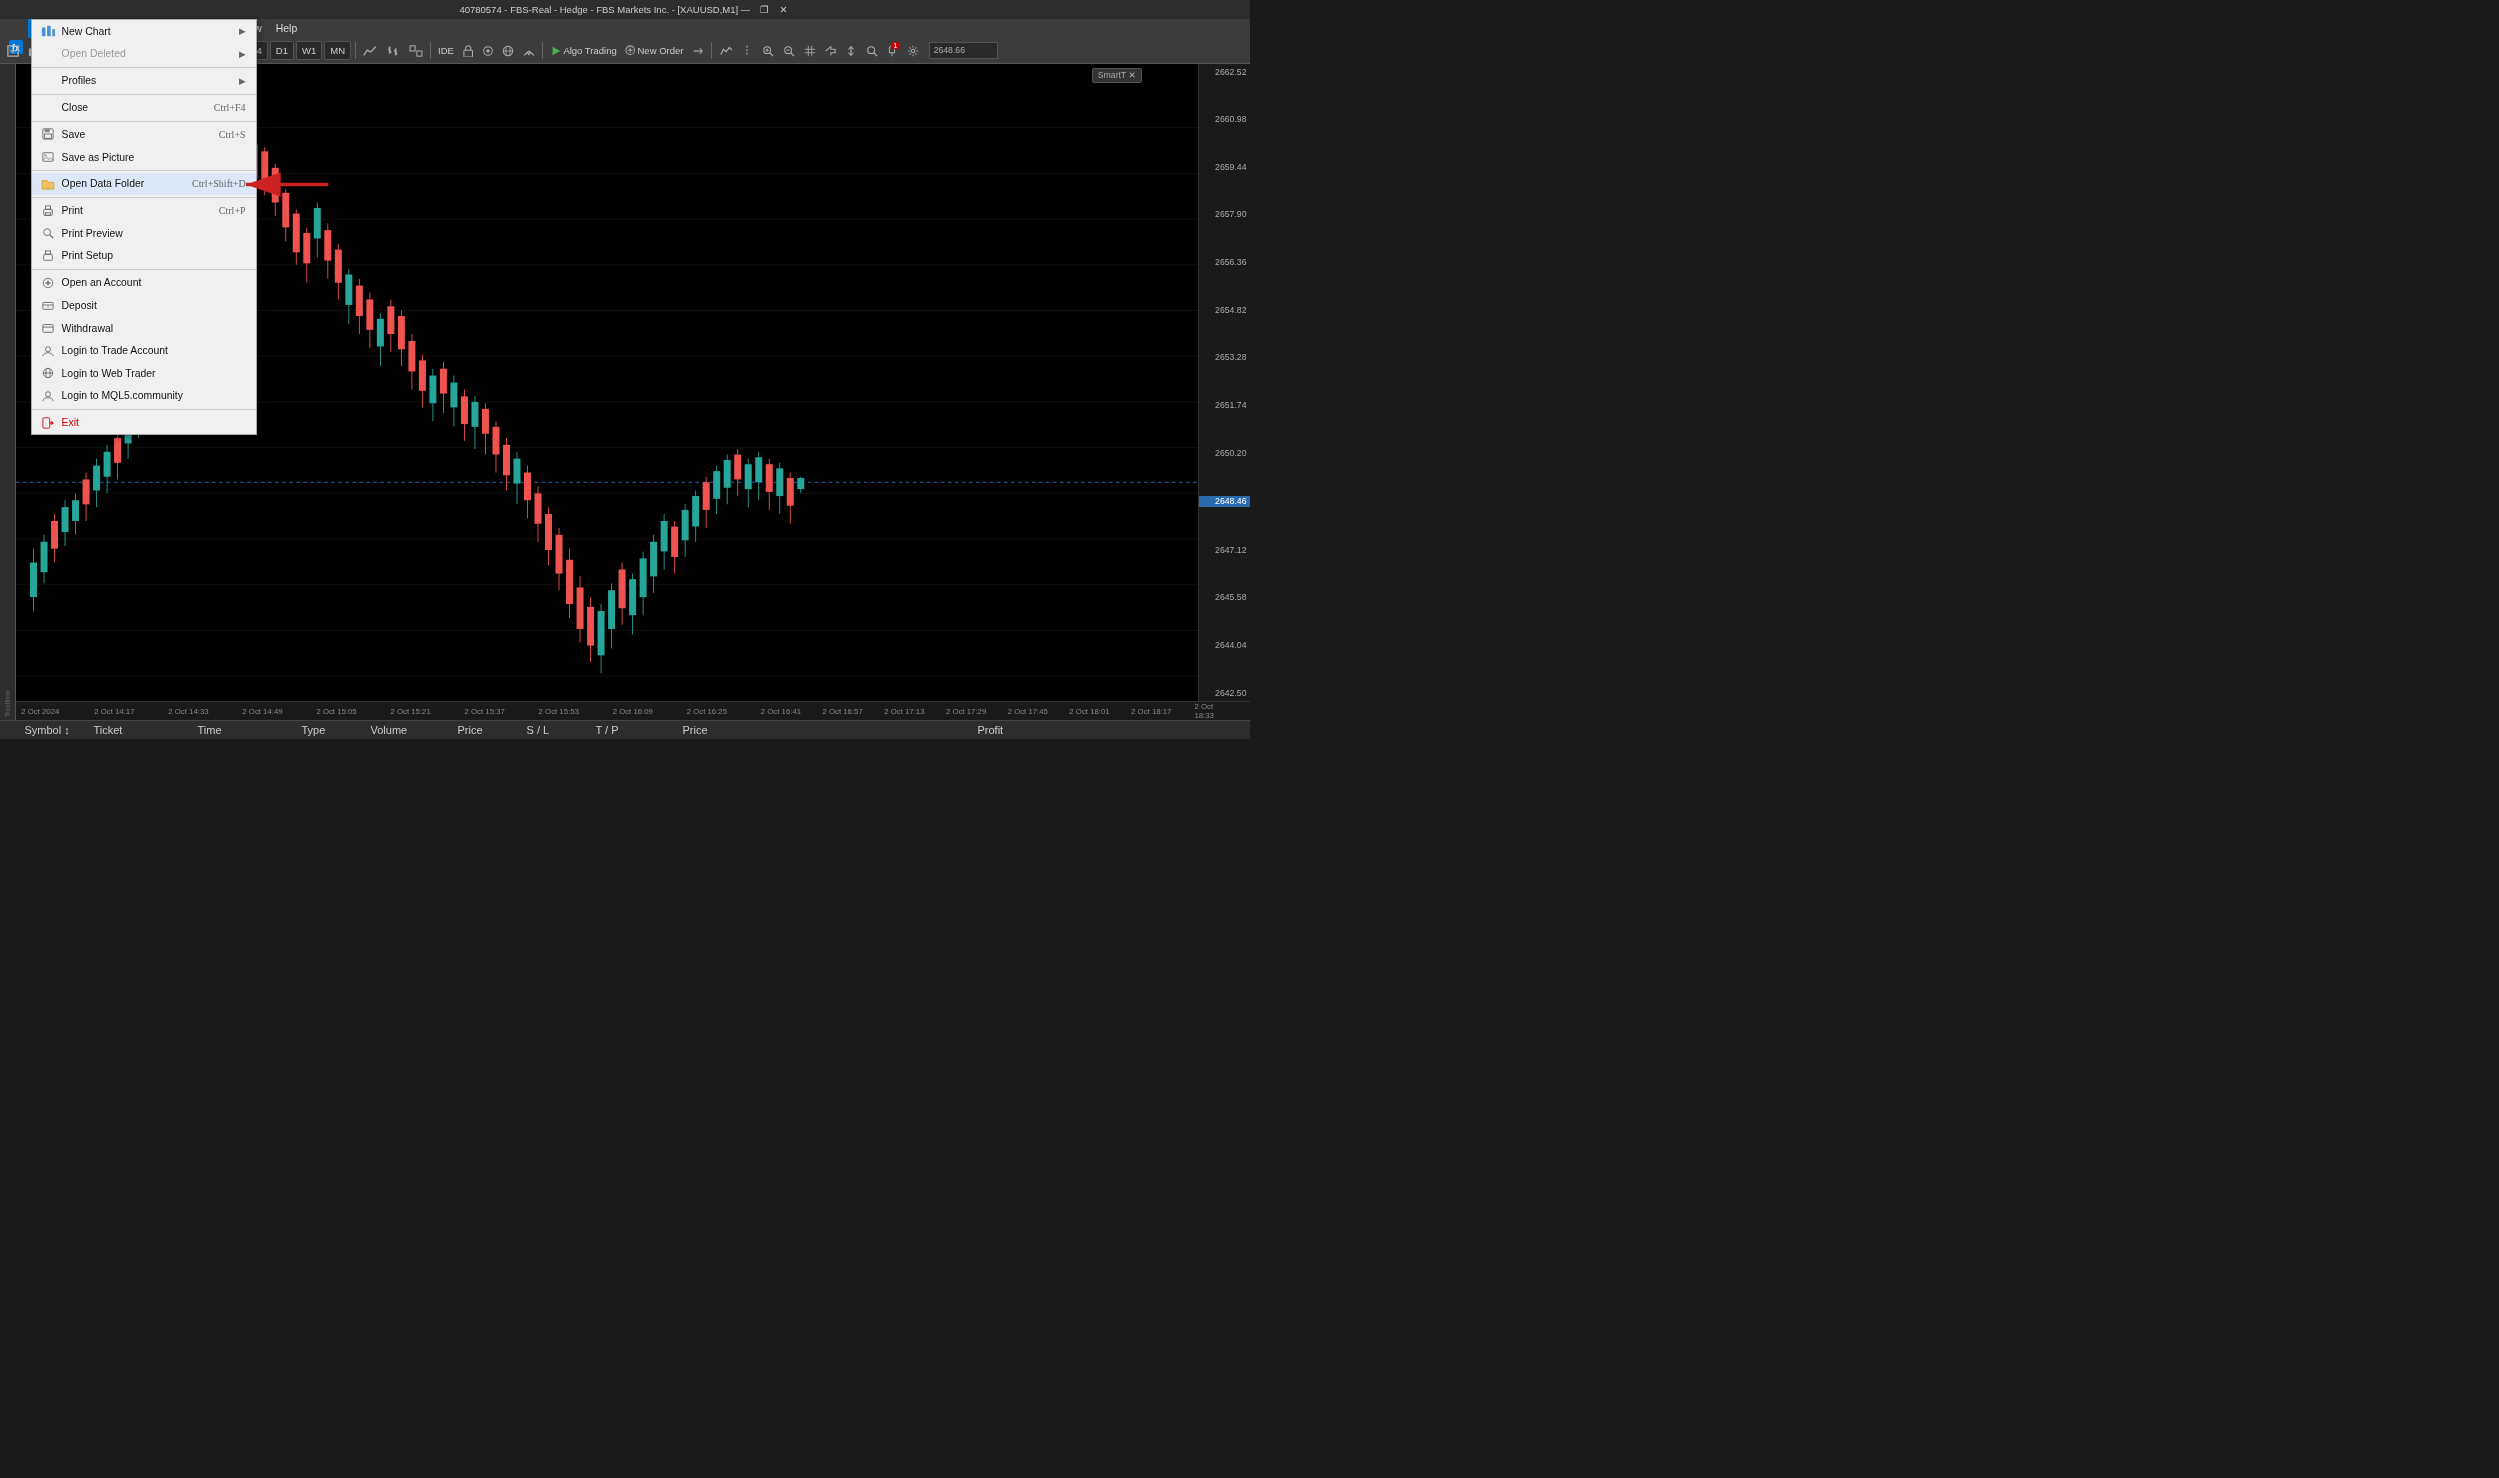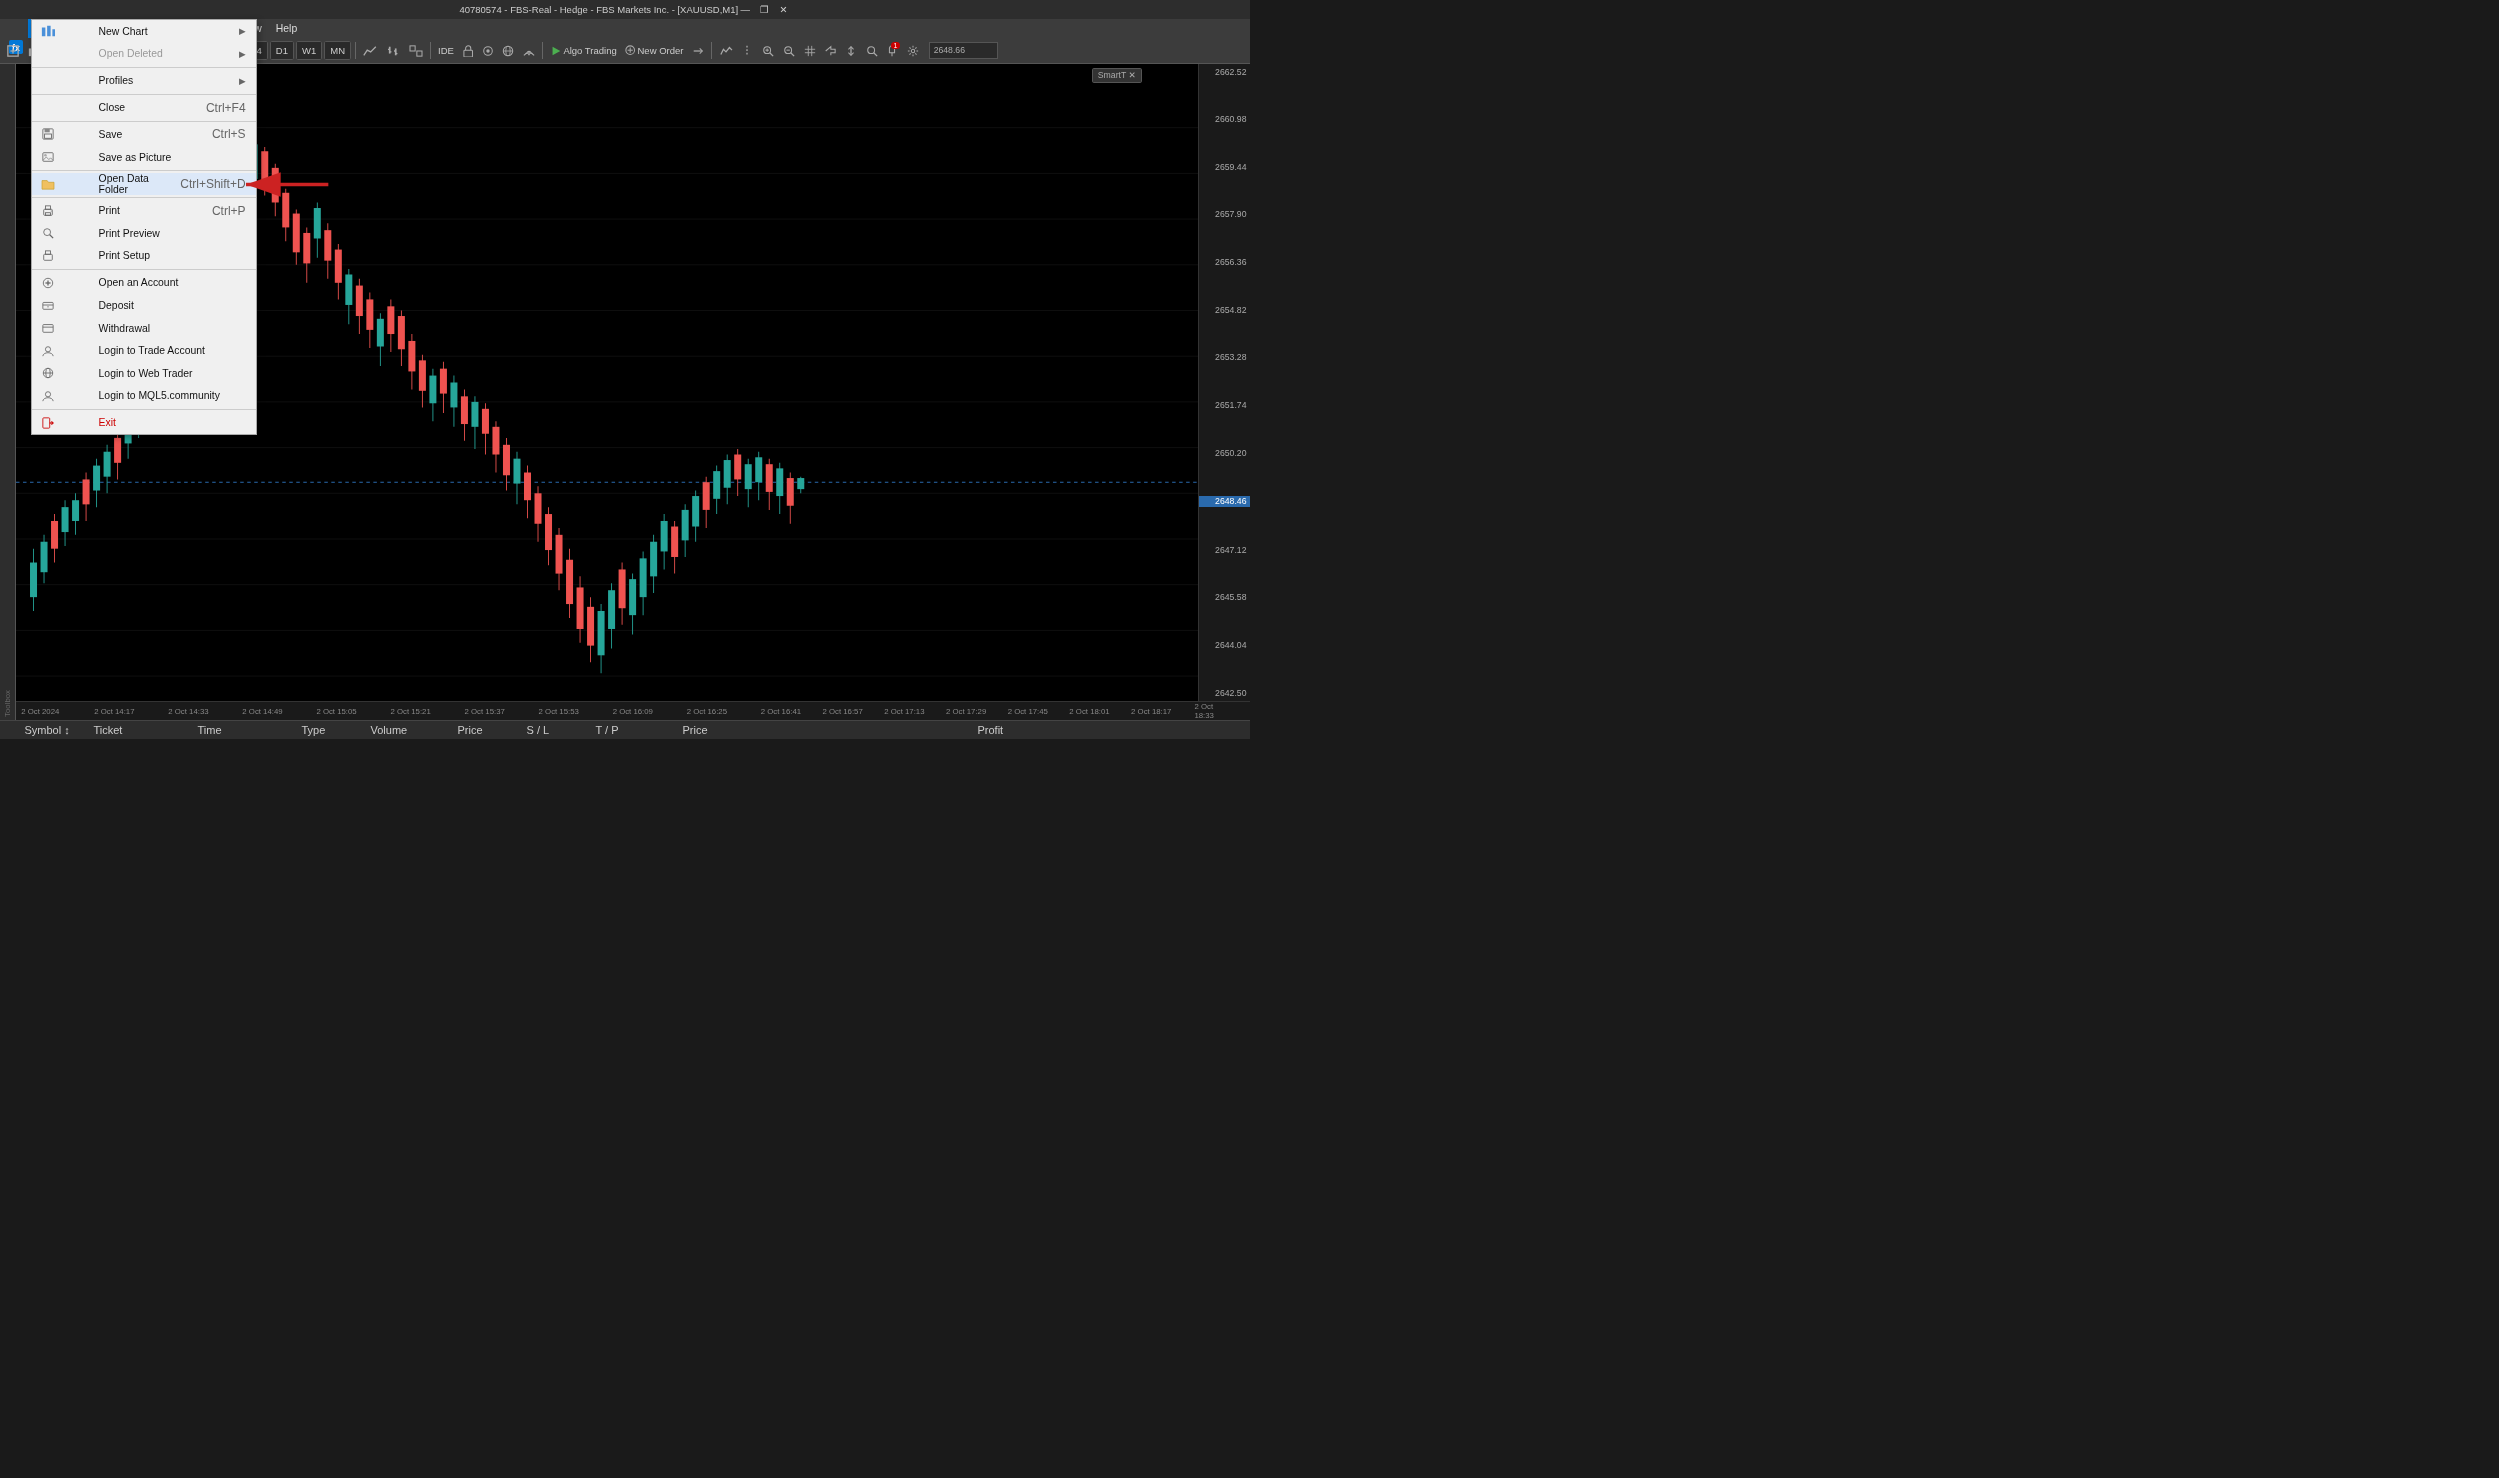--- a/index.html
+++ b/index.html
@@ -186,24 +186,25 @@
     .menu-section-item .menu-icon {
       width: 17.4px;
       height: 17.4px;
       display: flex;
       align-items: center;
       justify-content: center;
       margin-right: 5.2px;
       font-size: 10.4px;
       flex-shrink: 0;
     }
-    .menu-section-item .menu-label { flex: 1; margin-left: 37px; }
+    .menu-section-item .menu-label { flex: 1; }
     .menu-section-item .menu-shortcut {
       color: #666;
-      font-size: 12px;
+      font-size: 10px;
+      font-family: Liberation Serif, serif;
     }
     .menu-section-item .arrow { font-size: 8.7px; color: #666; }
     .menu-section-item.disabled { color: #999; cursor: default; }
     .menu-divider { height: 0.9px; background: #ccc; margin: 1.7px 0; }
 
     
     #red-arrow {
       position: absolute;
       top: 167px;
       left: 229px;

